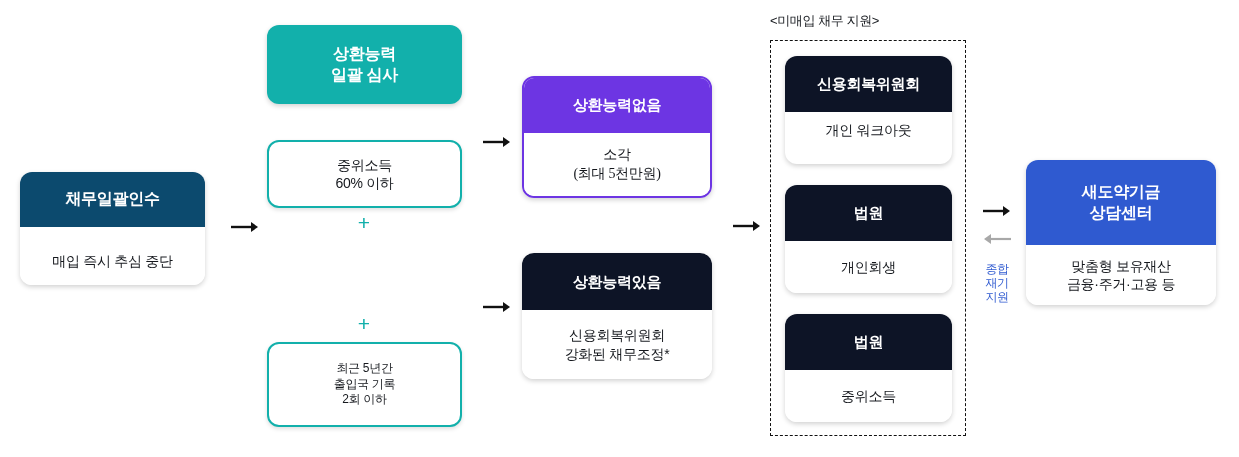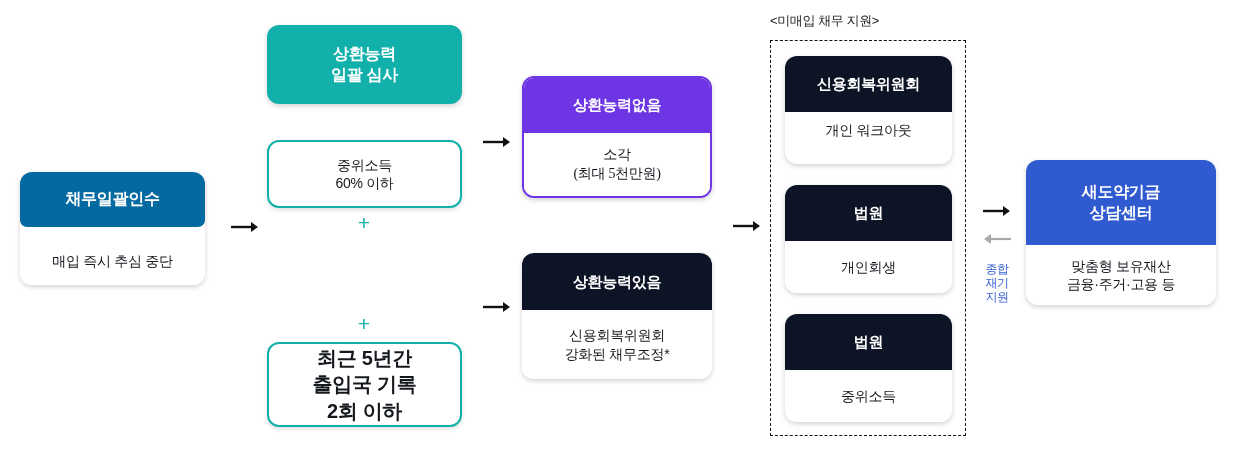--- a/index.html
+++ b/index.html
@@ -131,21 +131,21 @@
     white-space: pre-line;
     width: 30px;
   }
 </style>
 </head>
 <body>
 
 <div id="canvas">
 
   <div class="card" style="left:20px; top:172px; width:185px; height:113px;">
-    <div class="hdr" style="height:55px; background:#0369a1; font-size:16px;border-radius:7px;">채무일괄인수</div>
+    <div class="hdr" style="height:55px; background:#0c4a6e; font-size:16px;">채무일괄인수</div>
     <div class="bdy" style="height:69px; font-size:14px;">매입 즉시 추심 중단</div>
   </div>
 
   <div class="arrow" style="left:231px; top:219px; width:28px;">
     <svg width="28" height="14" viewBox="0 0 28 14">
       <path d="M0 8 H21" stroke="#111111" stroke-width="2.4" fill="none"></path>
       <path d="M20 3 L27 8 L20 13 Z" fill="#111111"></path>
     </svg>
   </div>
 
@@ -157,21 +157,21 @@
   <div class="cond" style="left:267px; top:140px; width:195px; height:68px; font-size:14px;">
     <span>중위소득
 60% 이하</span>
   </div>
 
   <div class="plus" style="left:352px; top:212px;">+</div>
 
 
   <div class="plus" style="left:352px; top:313px;">+</div>
 
-  <div class="cond" style="left:267px; top:342px; width:195px; height:85px; font-size:20px;font-weight:bold;">
+  <div class="cond" style="left:267px; top:342px; width:195px; height:85px; font-size:12px;">
     <span>최근 5년간
 출입국 기록
 2회 이하</span>
   </div>
 
   <div class="arrow" style="left:483px; top:134px; width:28px;">
     <svg width="28" height="14" viewBox="0 0 28 14">
       <path d="M0 8 H21" stroke="#111111" stroke-width="2.4" fill="none"></path>
       <path d="M20 3 L27 8 L20 13 Z" fill="#111111"></path>
     </svg>

